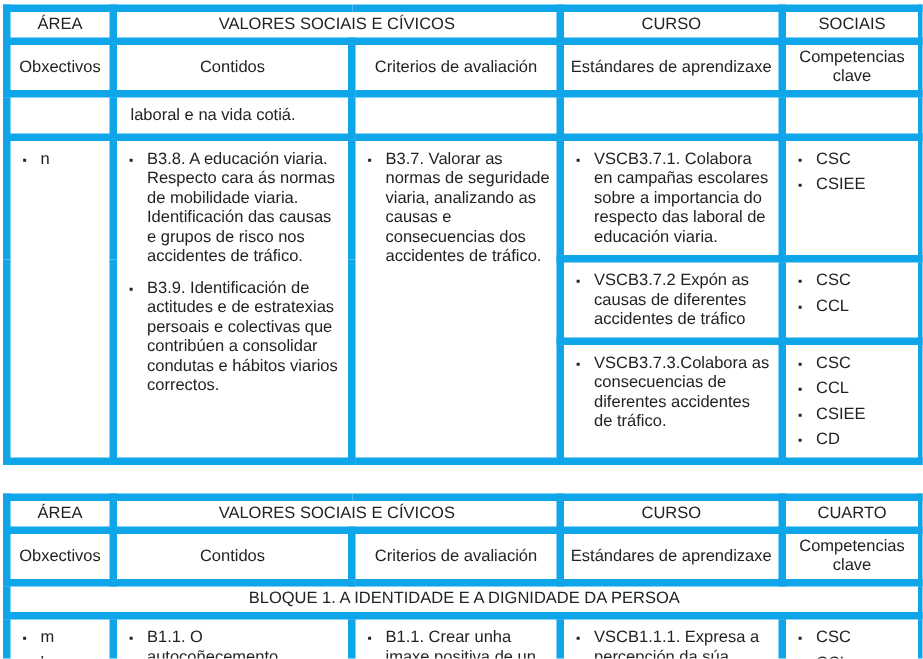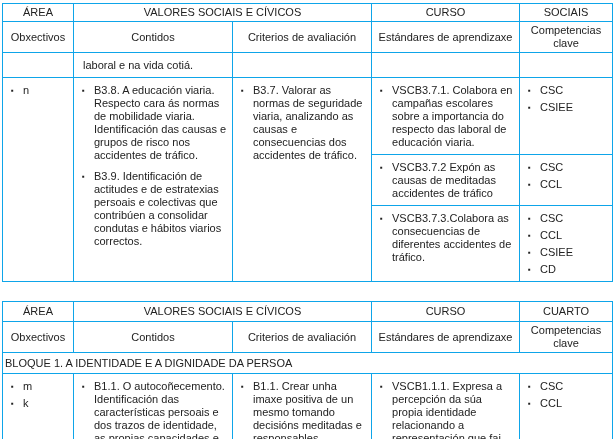--- a/index.html
+++ b/index.html
@@ -17,34 +17,34 @@
   .page {
     padding: 3px 2px 0 2px;
   }
   table.curr {
     border-collapse: collapse;
     table-layout: fixed;
     width: 610px;
     background: #ffffff;
   }
   table.curr td {
-    border: 1px solid #0ea5e9;
+    border: 5px solid #0ea5e9;
     vertical-align: top;
     font-size: 11px;
     line-height: 13px;
     padding: 0;
     overflow: hidden;
   }
   tr.hd td {
     text-align: center;
     vertical-align: middle;
     padding: 2px 2px;
   }
   tr.bloque-row td {
-    text-align: left;
+    text-align: center;
     vertical-align: middle;
     padding: 2px 2px;
   }
   ul.blist {
     margin: 0;
     padding: 6px 4px 5px 8px;
     list-style: none;
   }
   ul.blist li {
     display: flex;
@@ -155,21 +155,21 @@
                 <span class="txt">CSIEE</span>
               </li>
           </ul>
         </td>
       </tr>
       <tr style="height:37px">
         <td>
           <ul class="blist">
             <li>
                 <span class="blt">▪</span>
-                <span class="txt">VSCB3.7.2 Expón as causas de meditadas accidentes de tráfico</span>
+                <span class="txt">VSCB3.7.2 Expón as causas de diferentes accidentes de tráfico</span>
               </li>
           </ul>
         </td>
         <td>
           <ul class="blist comp">
             <li>
                 <span class="blt">▪</span>
                 <span class="txt">CSC</span>
               </li>
             <li>

